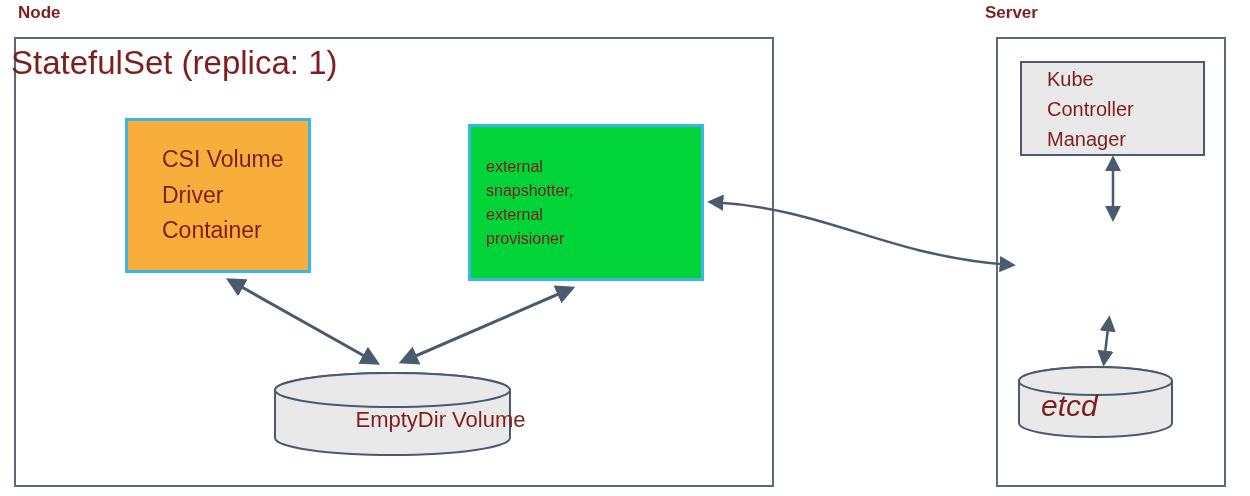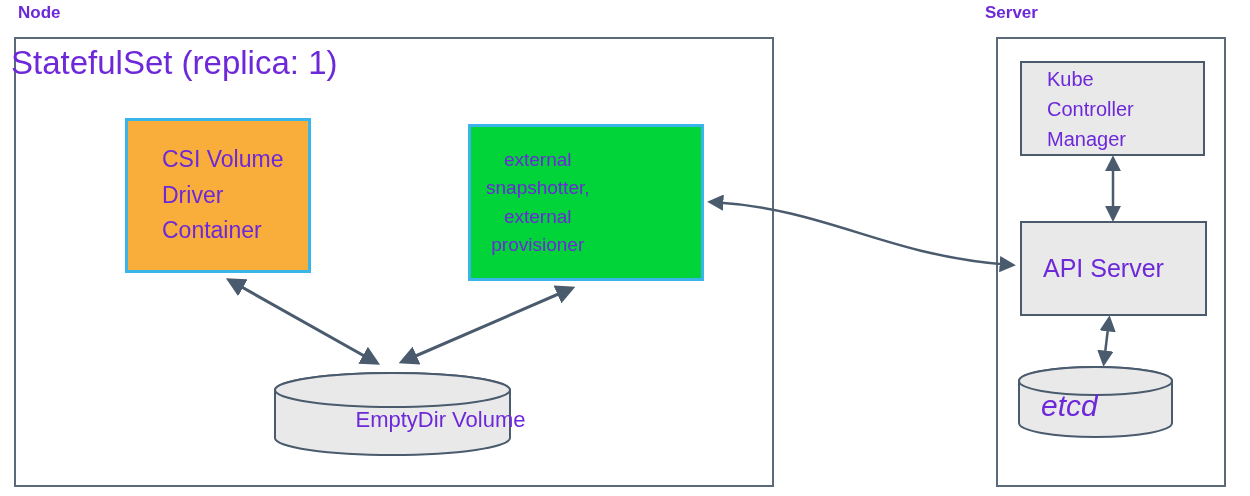--- a/index.html
+++ b/index.html
@@ -10,21 +10,21 @@
     --gray-fill:#e9e9e9;
     --outer-border:#5a6a79;
     --inner-border:#4a5b6e;
   }
   html,body{margin:0;padding:0;background:#ffffff;}
   .stage{
     position:relative;
     width:1250px;height:496px;
     background:#ffffff;
     font-family:"Liberation Sans", sans-serif;
-    color:#6d28d9;
+    color:#7f1d1d;
     overflow:hidden;
   }
   .stage *{box-sizing:border-box;}
   .abs{position:absolute;}
   .section-label{
     font-size:17px;font-weight:700;z-index:3;
   }
   .node-label{left:18px;top:3px;}
   .master-label{left:985px;top:3px;}
   .outer-box{
@@ -41,21 +41,21 @@
     border:3px solid var(--colored-box-border);
   }
   .csi-box{
     left:125px;top:118px;width:186px;height:155px;
     background:var(--csi-fill);
     padding-left:34px;font-size:23px;line-height:1.55;
   }
   .ext-box{
     left:468px;top:124px;width:236px;height:157px;
     background:var(--external-fill);
-    padding-left:15px;font-size:19px;line-height:1.5;text-align:center;
+    padding-left:15px;font-size:16px;line-height:1.5;
   }
   .grpc-label{left:321px;top:290px;font-size:23px;font-weight:700;z-index:3;}
   .gray-box{
     position:absolute;z-index:2;
     display:flex;align-items:center;
     white-space:pre-line;
     background:var(--gray-fill);
     border:2px solid var(--inner-border);
   }
   .kcm-box{
@@ -115,21 +115,20 @@
 external
 provisioner</div>
 
 
   <div class="cyl-label emptydir-label">EmptyDir Volume</div>
 
   <div class="gray-box kcm-box">Kube
 Controller
 Manager</div>
 
-  <div class="gray-box api-box">API Server</div>
 
   <div class="cyl-label etcd-label">etcd</div>
 
   <svg class="layer arrows" width="1250" height="496" viewBox="0 0 1250 496">
     <defs>
       <marker id="ah" viewBox="0 0 10 10" refX="7" refY="5" markerWidth="6.5" markerHeight="6.5" orient="auto-start-reverse">
         <path class="arrow-head" d="M0 0 L10 5 L0 10 Z"></path>
       </marker>
     </defs>
     <line class="arrow-line w3" x1="231" y1="281" x2="375" y2="362" marker-start="url(#ah)" marker-end="url(#ah)"></line>

